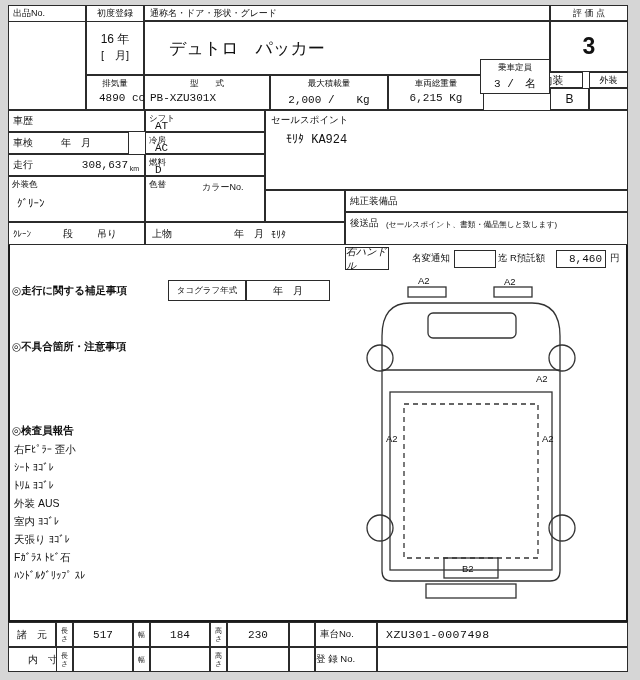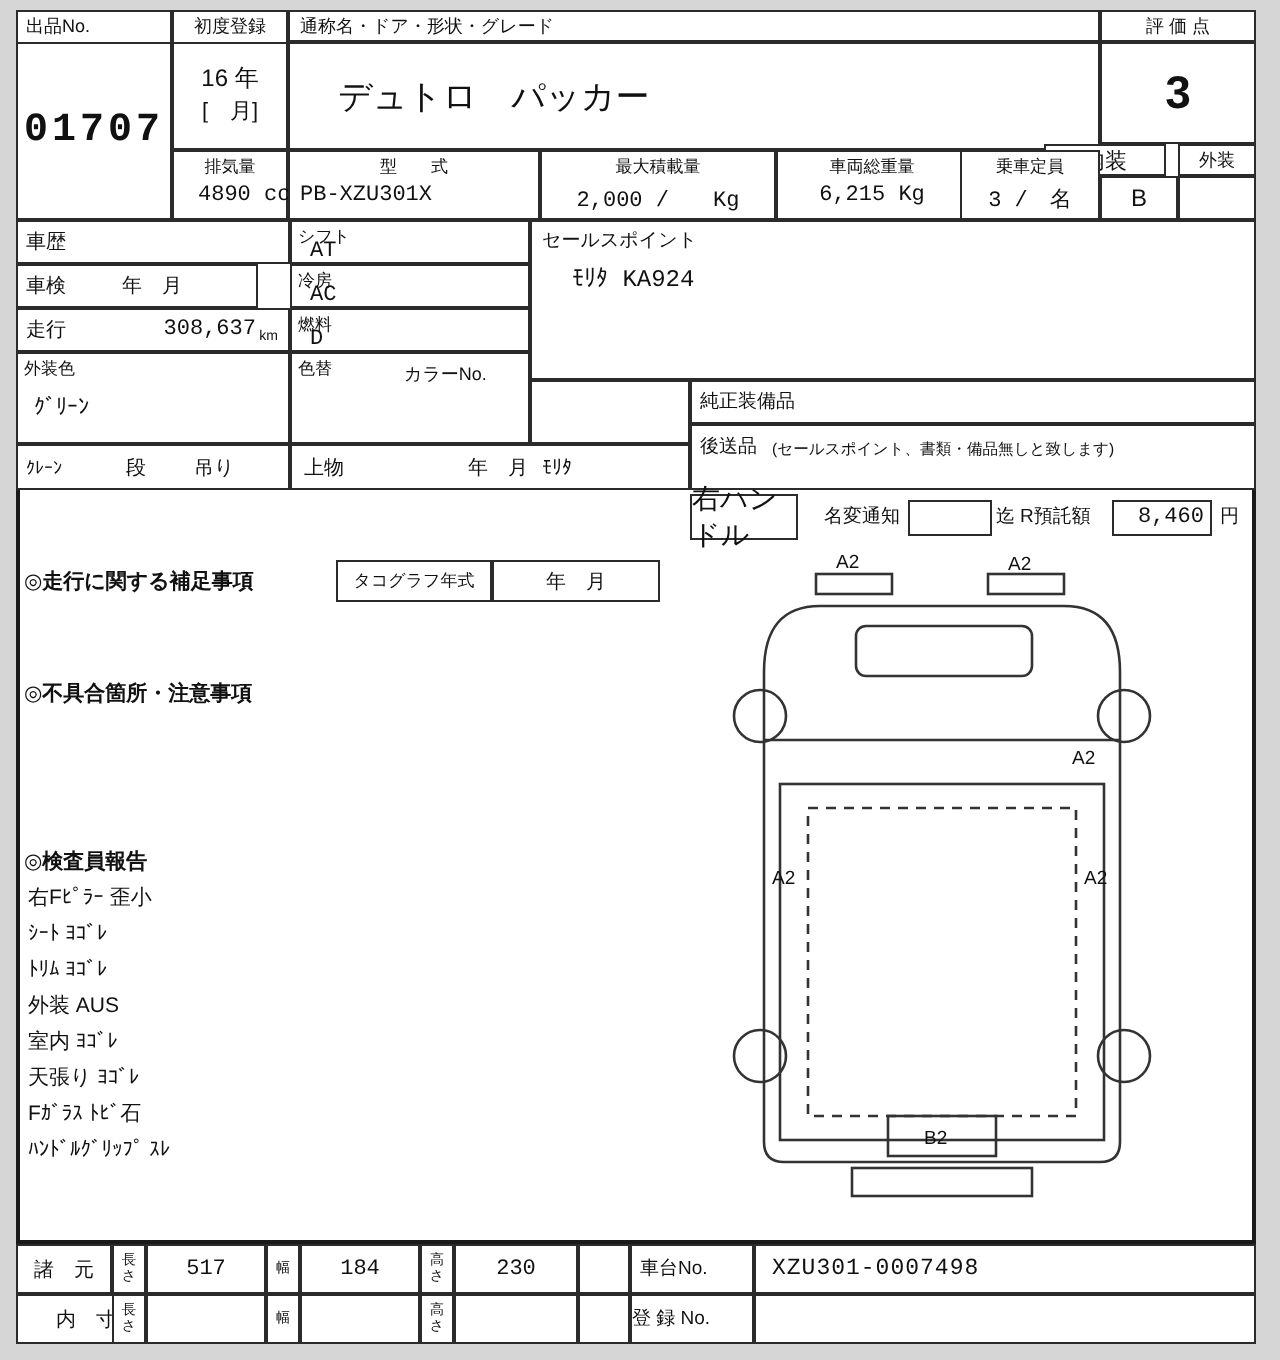--- a/index.html
+++ b/index.html
@@ -27,21 +27,20 @@
   .dimlbl span{display:block;font-size:7px;line-height:7.5px;width:9px;word-break:break-all;text-align:center;}
   .dimval{font-size:11px;}
 </style>
 </head>
 <body>
 
 <div class="frame" style="left:8px;top:5px;width:620px;height:617px;"></div>
 
 <div class="cell" style="left:8px;top:5px;width:78px;height:105px;">
   <div class="subhdr l">出品No.</div>
-  <div class="bigno mono">01707</div>
 </div>
 
 <div class="cell" style="left:86px;top:5px;width:58px;height:70px;">
   <div class="subhdr c">初度登録</div>
   <div style="padding-top:9px;text-align:center;font-size:12px;">16 年</div>
   <div style="text-align:center;font-size:11px;">[　月]</div>
 </div>
 
 <div class="cell" style="left:144px;top:5px;width:406px;height:16px;font-size:9px;display:flex;align-items:center;padding-left:5px;">通称名・ドア・形状・グレード</div>
 <div class="cell" style="left:144px;top:21px;width:406px;height:54px;display:flex;align-items:center;padding-left:24px;font-size:17px;">デュトロ　パッカー</div>
@@ -62,21 +61,21 @@
   <div class="sval mono" style="padding-left:5px;">PB-XZU301X</div>
 </div>
 <div class="cell" style="left:270px;top:75px;width:118px;height:35px;">
   <div class="slab">最大積載量</div>
   <div class="sval mono" style="text-align:center;">2,000 /　　Kg</div>
 </div>
 <div class="cell" style="left:388px;top:75px;width:96px;height:35px;">
   <div class="slab">車両総重量</div>
   <div class="sval mono" style="text-align:center;">6,215 Kg</div>
 </div>
-<div class="cell" style="left:480px;top:75px;width:70px;height:35px;">
+<div class="cell" style="left:480px;top:59px;width:70px;height:35px;">
   <div class="slab">乗車定員</div>
   <div class="sval mono" style="text-align:center;">3 /　名</div>
 </div>
 
 <div class="cell" style="left:8px;top:110px;width:137px;height:22px;">
   <span class="rlab">車歴</span>
 </div>
 <div class="cell" style="left:8px;top:132px;width:121px;height:22px;">
   <span class="rlab">車検</span>
   <span class="txt" style="left:52px;top:50%;transform:translateY(-50%);font-size:10px;">年　月</span>
@@ -124,21 +123,21 @@
 </div>
 <div class="cell" style="left:265px;top:190px;width:80px;height:32px;"></div>
 <div class="cell" style="left:345px;top:190px;width:283px;height:22px;">
   <span class="rlab" style="font-size:9.5px;">純正装備品</span>
 </div>
 <div class="cell" style="left:345px;top:212px;width:283px;height:33px;">
   <span class="txt" style="left:4px;top:4px;font-size:9.5px;">後送品</span>
   <span class="txt" style="left:40px;top:6px;font-size:7.8px;">(セールスポイント、書類・備品無しと致します)</span>
 </div>
 
-<div class="cell center" style="left:345px;top:247px;width:54px;height:23px;font-size:14px;">右ハンドル</div>
+<div class="cell center" style="left:345px;top:247px;width:44px;height:23px;font-size:10px;font-style:italic;">右ハンドル</div>
 <span class="txt" style="left:412px;top:252px;font-size:9.5px;">名変通知</span>
 <div class="cell" style="left:454px;top:250px;width:42px;height:18px;"></div>
 <span class="txt" style="left:498px;top:252px;font-size:9.5px;">迄</span>
 <span class="txt" style="left:510px;top:252px;font-size:9.5px;">R預託額</span>
 <div class="cell mono" style="left:556px;top:250px;width:50px;height:18px;font-size:11px;display:flex;align-items:center;justify-content:flex-end;padding-right:3px;">8,460</div>
 <span class="txt" style="left:610px;top:252px;font-size:9.5px;">円</span>
 
 <span class="txt title" style="left:12px;top:284px;">◎走行に関する補足事項</span>
 <div class="cell center" style="left:168px;top:280px;width:78px;height:21px;font-size:8.5px;">タコグラフ年式</div>
 <div class="cell center" style="left:246px;top:280px;width:84px;height:21px;font-size:10px;">年　月</div>

